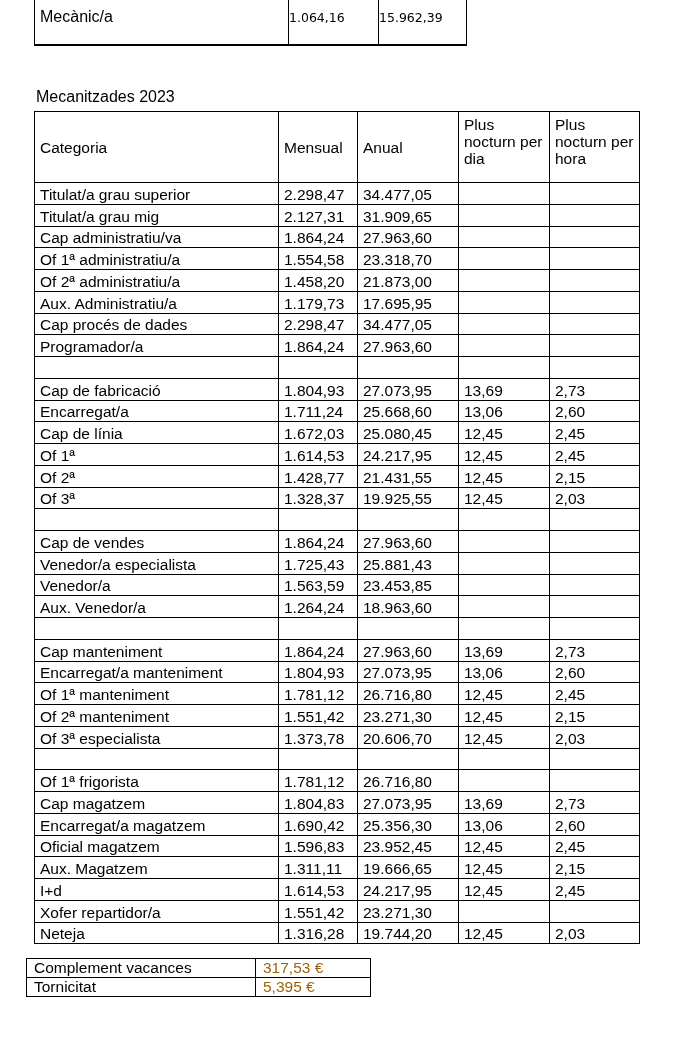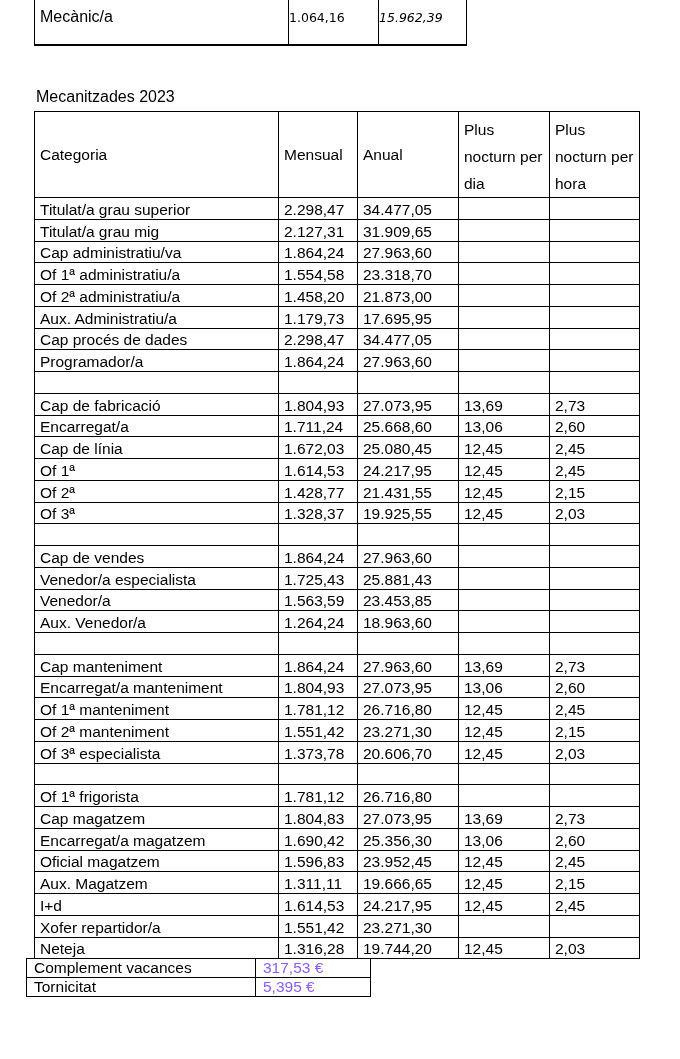--- a/index.html
+++ b/index.html
@@ -8,45 +8,45 @@
 
   
   .top-frag { position: absolute; left: 34px; top: 0px; border-collapse: collapse;
               font-family: "DejaVu Sans", "Liberation Sans", sans-serif; }
   .top-frag td { height: 34px; padding: 0; vertical-align: top; font-size: 14px; margin-left: 48px; }
   .top-frag td.lbl { width: 248px; border-left: 1px solid #000; border-bottom: 2px solid #000;
                      padding: 8px 0 0 5px; font-family: "Liberation Sans", sans-serif; font-size: 16px; }
   .top-frag td.num { text-align: left; border-left: 1px solid #000; border-bottom: 2px solid #000;
                      padding: 10px 5px 0 0; font-size: 12.5px; }
   .top-frag td.n1 { width: 84px; }
-  .top-frag td.n2 { width: 82px; border-right: 1px solid #000; font-style: italic; }
+  .top-frag td.n2 { width: 82px; border-right: 1px solid #000; }
 
   .section-title { position: absolute; left: 36px; top: 88px; font-size: 16px; }
 
   
   .main { position: absolute; left: 34px; top: 111px; border-collapse: collapse;
           table-layout: fixed; font-size: 15.5px; }
   .main td, .main th { border: 1px solid #000; padding: 0 0 0 5px; font-weight: normal;
                        text-align: left; white-space: nowrap; overflow: hidden; }
-  .main th { height: 66px; vertical-align: middle; line-height: 27px; }
+  .main th { height: 66px; vertical-align: middle; line-height: 17px; }
   .main th.wrap { white-space: normal; vertical-align: top; padding-top: 4px; }
   .main td { height: 20.75px; line-height: 19px; vertical-align: bottom; }
   .c0 { width: 238px; }
   .c1 { width: 73px; }
   .c2 { width: 95px; }
   .c3 { width: 85px; }
   .c4 { width: 84px; }
 
   
   .summary { position: absolute; left: 26px; top: 958px; border-collapse: collapse;
              table-layout: fixed; font-size: 15.5px; }
   .summary td { border: 1px solid #000; height: 18px; line-height: 18px; padding: 0 0 0 7px;
                 white-space: nowrap; }
   .summary td.k { width: 221px; }
-  .summary td.v { width: 107px; color: #8b5cf6; }
+  .summary td.v { width: 107px; color: #a16207; }
 </style>
 </head>
 <body>
 
 <table class="top-frag">
   <tbody>
       <tr>
     <td class="lbl">Mecànic/a</td>
     <td class="num n1">1.064,16</td>
     <td class="num n2">15.962,39</td>

